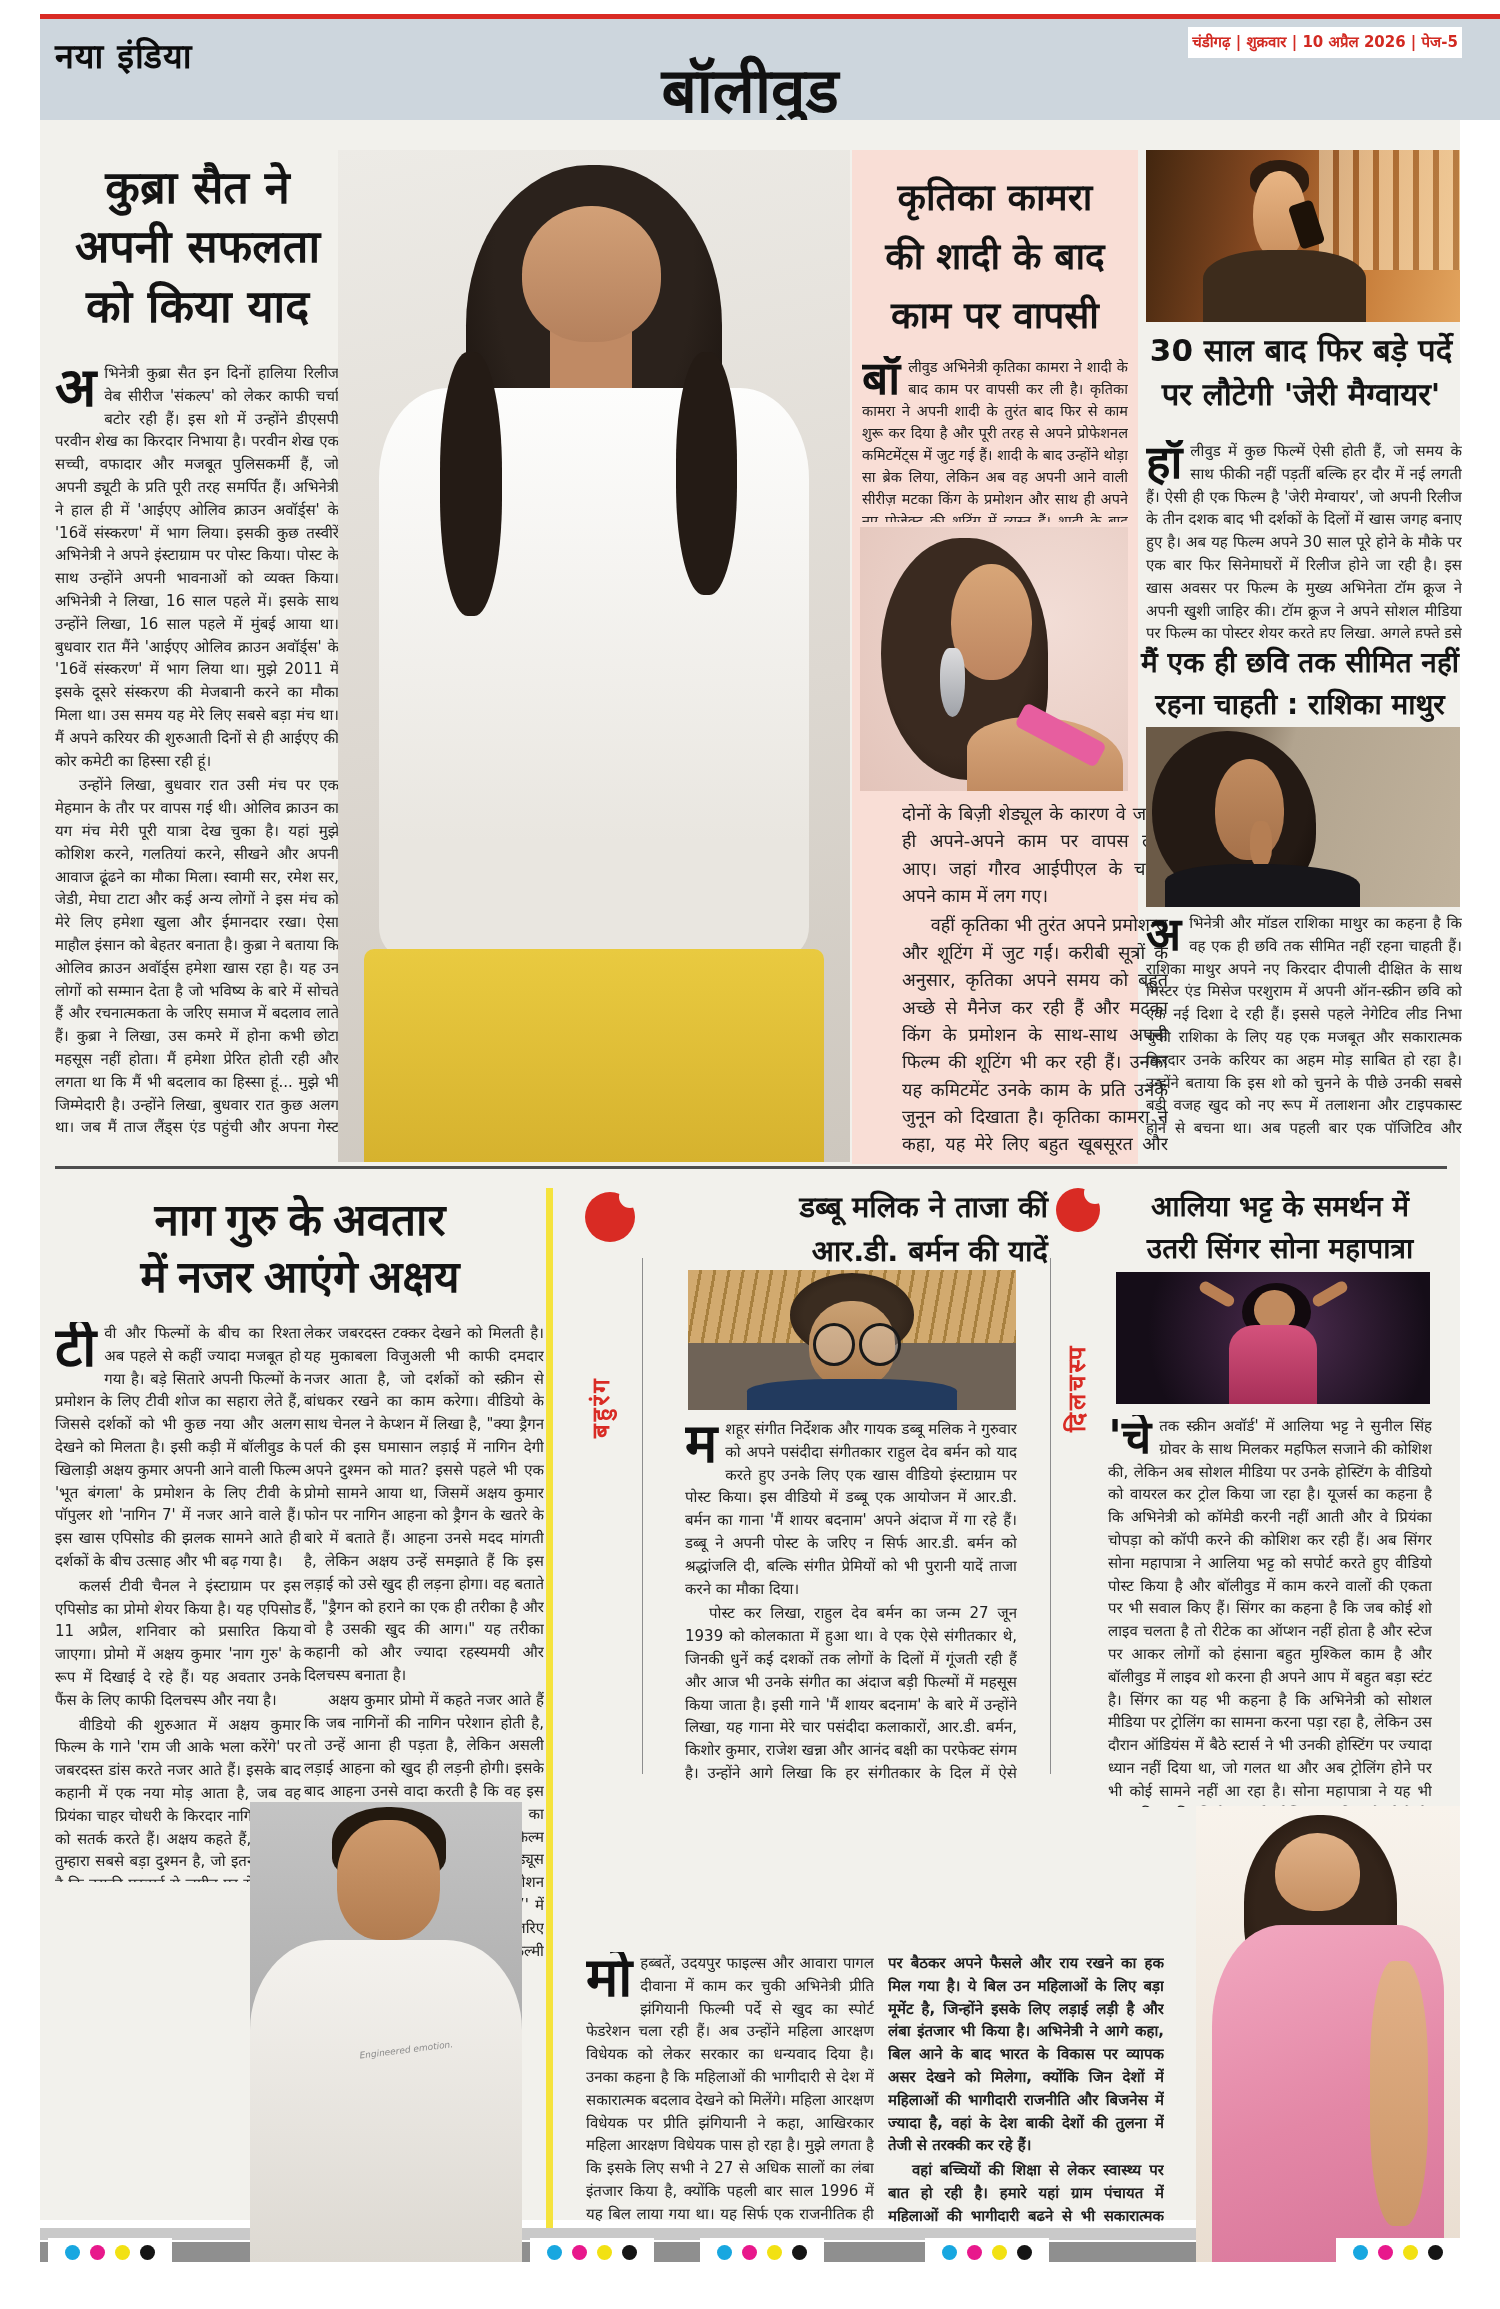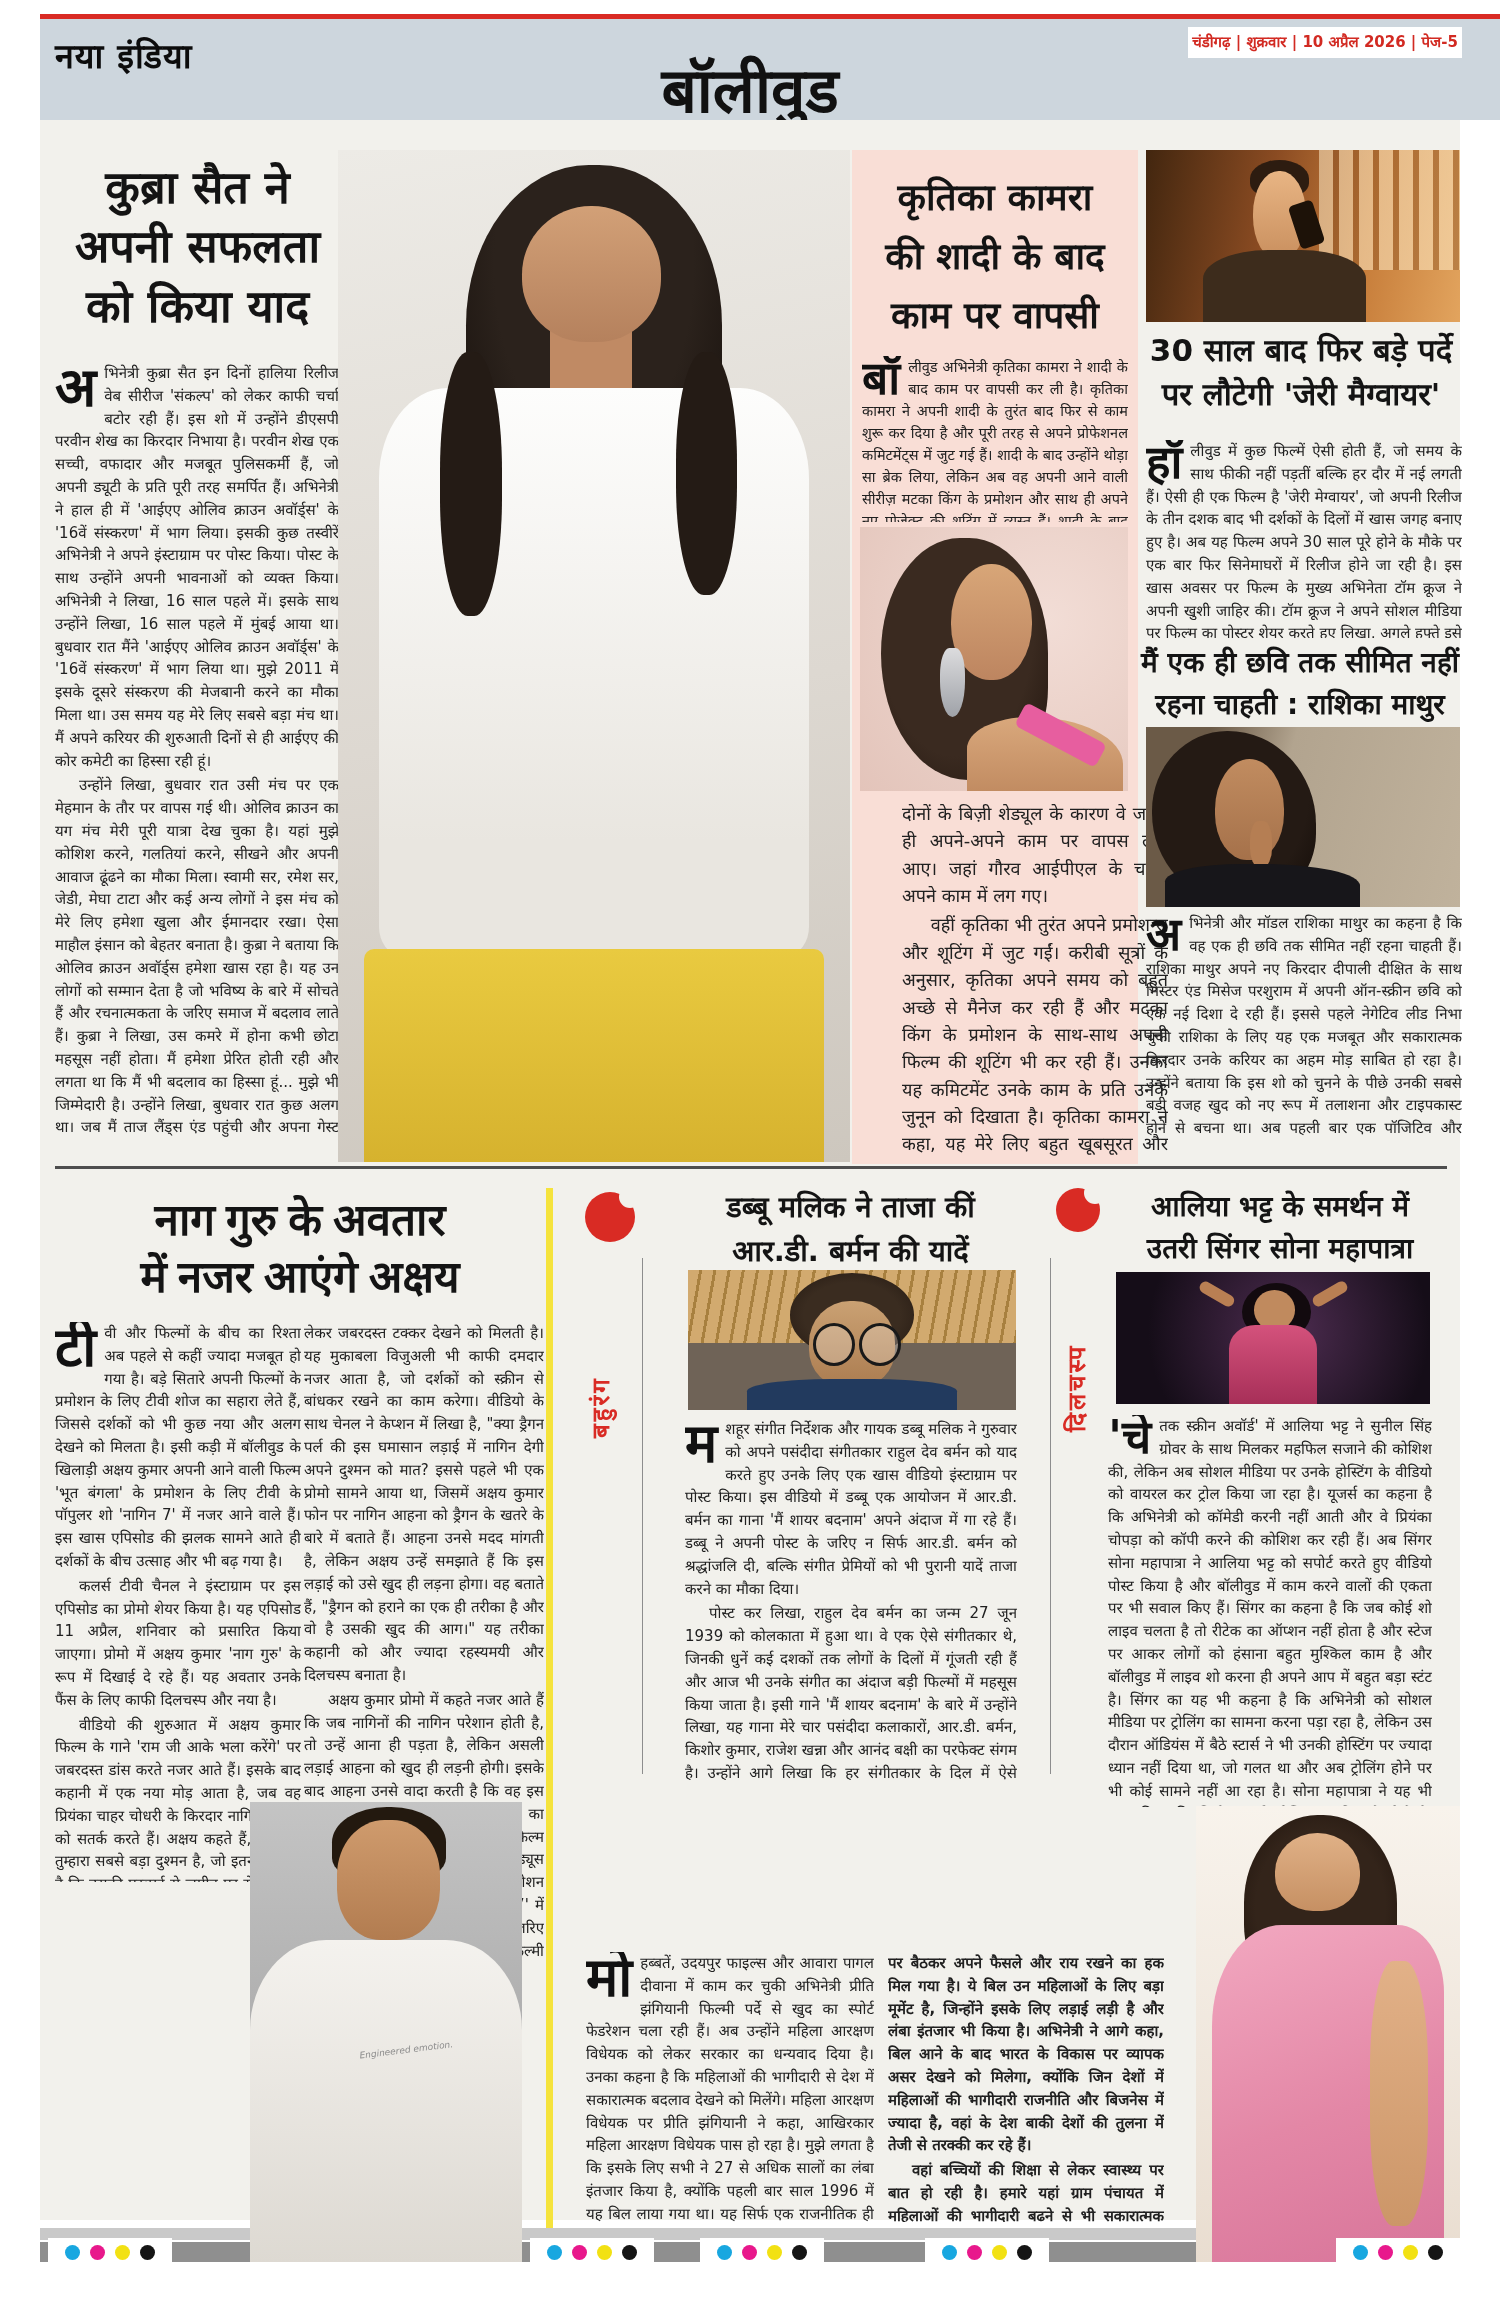--- a/index.html
+++ b/index.html
@@ -16,21 +16,21 @@
   
   .paper{left:40px;top:120px;width:1420px;height:2100px;background:#f2f1ec;}
   
   .hl{font-weight:900;color:#141414;}
   .hl div{white-space:nowrap;}
   .hl-kubra{left:55px;top:158px;width:285px;font-size:45px;line-height:1.32;text-align:center;}
   .hl-kritika{left:860px;top:168px;width:270px;font-size:37px;line-height:1.6;text-align:center;}
   .hl-jerry{left:1140px;top:328px;width:322px;font-size:31px;line-height:1.42;text-align:center;}
   .hl-rashika{left:1138px;top:642px;width:324px;font-size:28px;line-height:1.5;text-align:center;}
   .hl-akshay{left:55px;top:1192px;width:490px;font-size:44px;line-height:1.3;text-align:center;font-family:Liberation Serif, serif;}
-  .hl-dabboo{left:653px;top:1186px;width:395px;font-size:29px;line-height:1.5;text-align:center;}
+  .hl-dabboo{left:653px;top:1186px;width:395px;font-size:29px;line-height:1.5;text-align:right;}
   .hl-sona{left:1098px;top:1186px;width:364px;font-size:28px;line-height:1.5;text-align:center;}
   .hl-preeti{left:586px;top:1798px;width:606px;font-size:36px;line-height:1.4;text-align:left;}
   .hl-preeti div{white-space:normal;}
   
   .art-body{font-size:15px;line-height:1.52;text-align:justify;color:#202020;overflow:hidden;}
   .art-body p{margin:0 0 2px 0;}
   .art-body p.ind{text-indent:1.6em;}
   .dc{float:left;font-weight:800;line-height:.82;padding:4px 8px 0 0;color:#111;}
   .dc44{font-size:46px;} .dc52{font-size:54px;}
   .b-kubra{left:55px;top:362px;width:284px;height:776px;}

